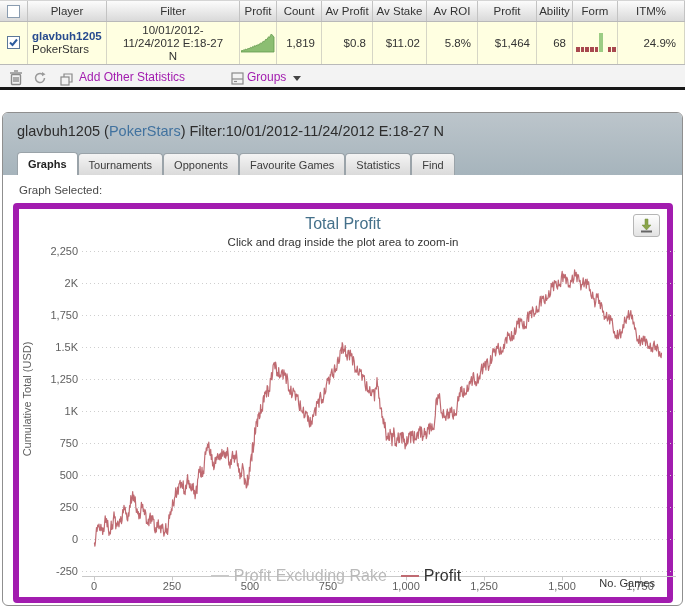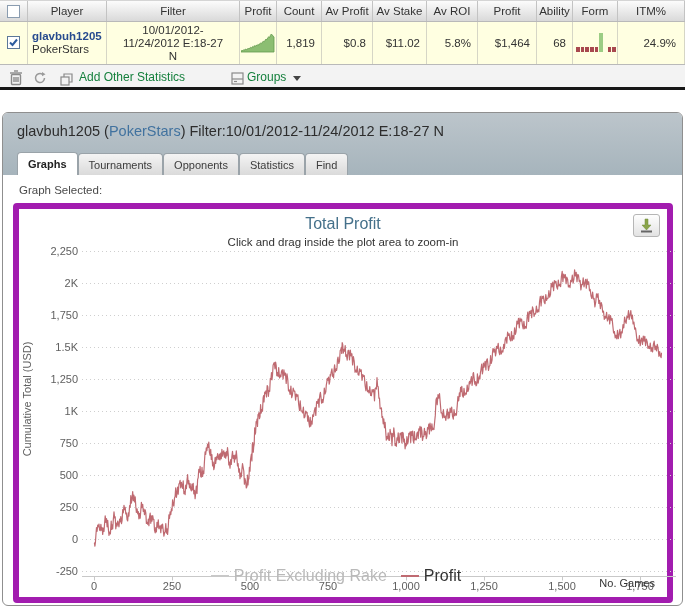--- a/index.html
+++ b/index.html
@@ -6,21 +6,21 @@
   html,body { width:685px; height:615px; background:#fff; font-family:"Liberation Sans", sans-serif; }
   .abs { position:absolute; }
   
   #stats-table { position:absolute; left:0; top:0; width:685px; }
   .t-header { display:flex; height:22px; background:linear-gradient(#fcfcfc,#d9d9d9); border-bottom:1px solid #b9b9b9; border-top:1px solid #d5d5d5;}
   .t-header .cell { display:flex; align-items:center; justify-content:center; font-size:11.5px; color:#333; border-right:1px solid #c3c3c3; overflow:hidden; white-space:nowrap; }
   .t-row { display:flex; height:43px; background:#ffffe1; border-bottom:1px solid #b9b9b9; }
   .t-row .cell { border-right:1px solid #d6d6c6; overflow:hidden; position:relative; font-size:11.5px; color:#333; }
   .val { display:flex; align-items:center; justify-content:flex-end; padding-right:6px; }
   .toolbar { position:relative; height:25px; background:#f3f3f3; border-bottom:3px solid #161616; display:flex; align-items:center; }
-  .toolbar .txt { font-size:12px; color:#15803d; }
+  .toolbar .txt { font-size:12px; color:#a21caf; }
   .cb { width:13px; height:13px; background:#fff; border:1px solid #8a9cb0; }
   .player-name { font-weight:bold; color:#274b8f; font-size:11.5px; line-height:13px;}
   .player-site { color:#333; font-size:11.5px; line-height:13px;}
   .filter-cell { display:flex; flex-direction:column; justify-content:center; align-items:center; line-height:13px; text-align:center;}
   .form-wrap { display:flex; align-items:flex-end; height:100%; padding-bottom:12px; padding-left:3px; }
   
   #panel { position:absolute; left:2px; top:112px; width:681px; height:494px; border:1px solid #8f8f8f; border-radius:6px; background:#fff; }
   #panel-head { position:absolute; left:0; top:0; right:0; height:62px; background:linear-gradient(#bcc5cb,#a6b4bc); border-radius:5px 5px 0 0; }
   #panel-title { position:absolute; left:14px; top:10px; font-size:14.5px; color:#2d2d2d; }
   #panel-title .site-link { color:#41729f; }
@@ -151,20 +151,21 @@
 
 <div id="panel">
   <div id="panel-head">
     <div id="panel-title">
       <span>glavbuh1205 (</span><span class="site-link">PokerStars</span><span>) Filter:10/01/2012-11/24/2012 E:18-27 N</span>
     </div>
     <div id="tabs">
         <div class="tab active">Graphs</div>
         <div class="tab">Tournaments</div>
         <div class="tab">Opponents</div>
+        <div class="tab">Favourite Games</div>
         <div class="tab">Statistics</div>
         <div class="tab">Find</div>
       </div>
   </div>
   <div id="graph-row">
     <label>Graph Selected:</label>
   </div>
   <div id="chart-box">
     <div id="chart-title">Total Profit</div>
     <div id="chart-subtitle">Click and drag inside the plot area to zoom-in</div>

